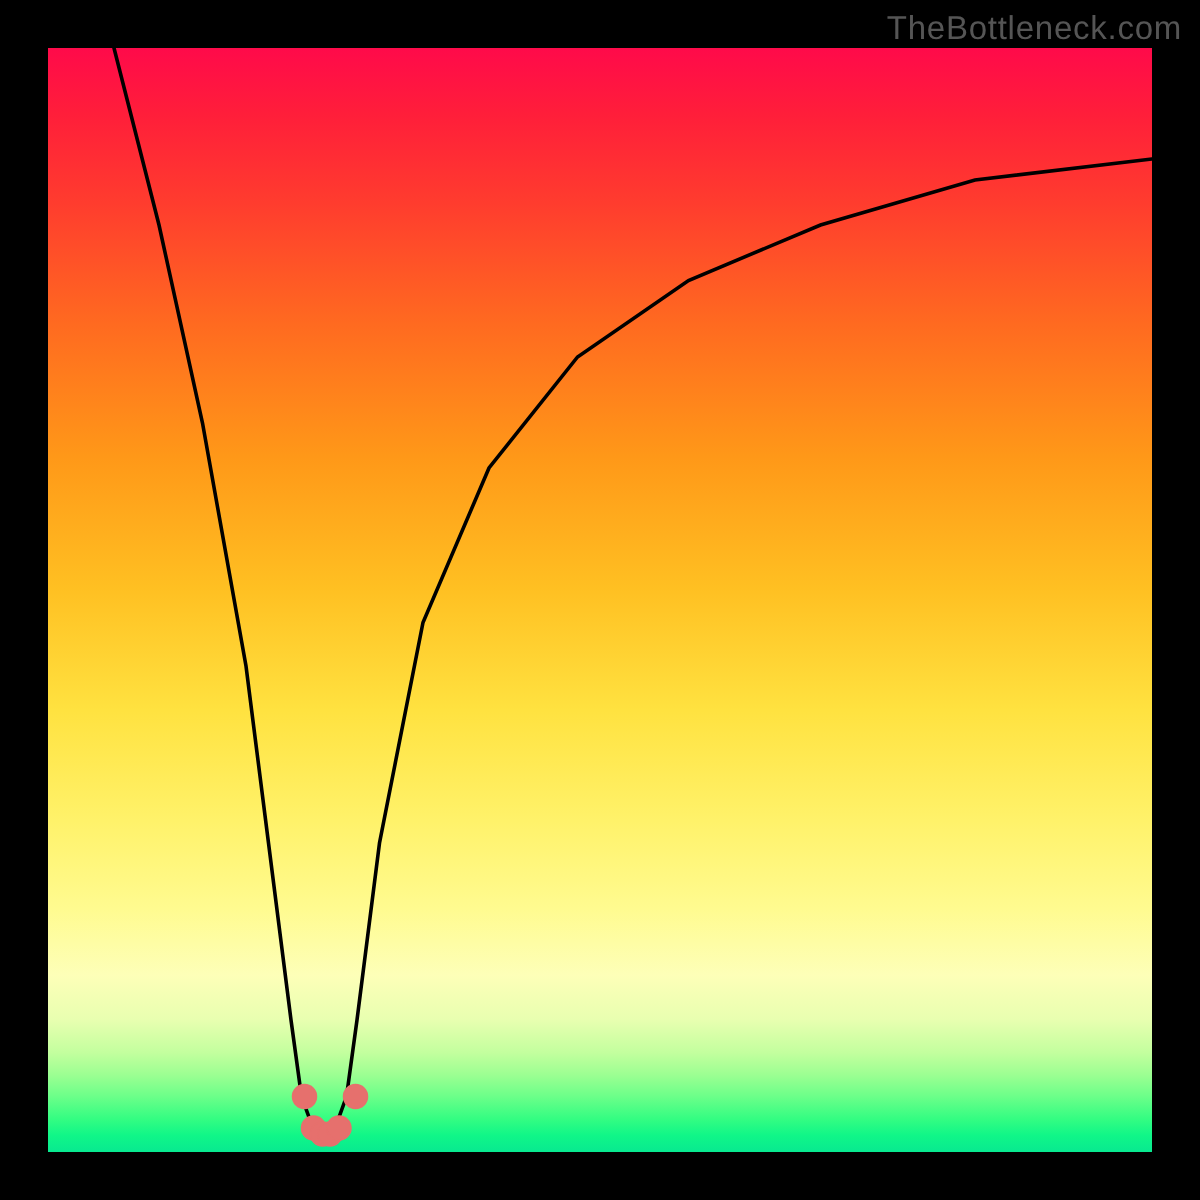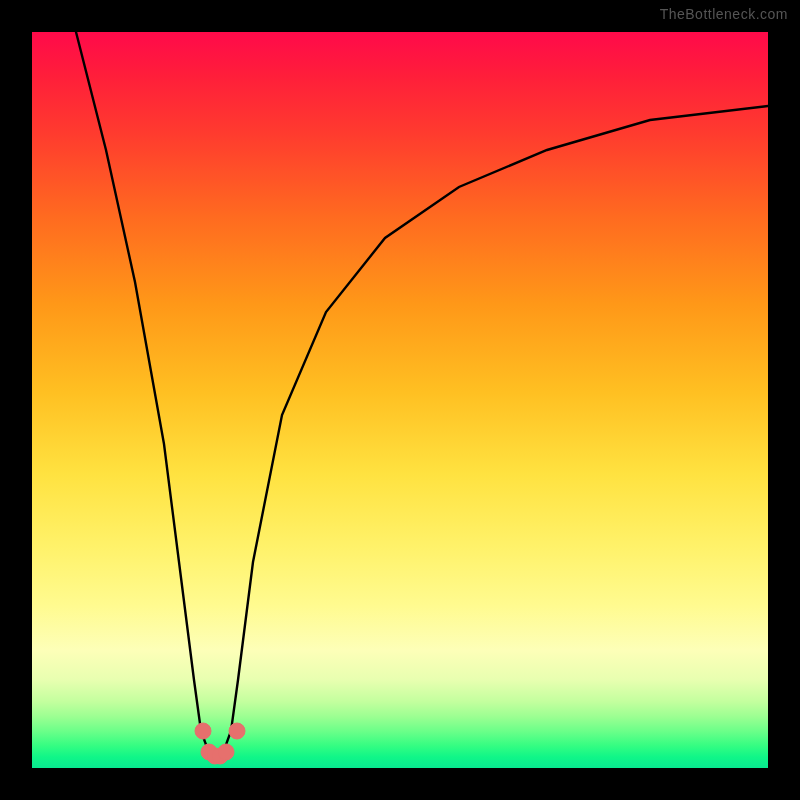--- a/index.html
+++ b/index.html
@@ -15,21 +15,21 @@
     position: relative;
     width: 800px;
     height: 800px;
     background: #000;
   }
   .watermark {
     position: absolute;
     top: 6px;
     right: 12px;
     color: #555;
-    font-size: 14px;
+    font-size: 22px;
     font-weight: 500;
     letter-spacing: 0.5px;
     z-index: 3;
   }
   .plot-area {
     position: absolute;
     left: 32px;
     top: 32px;
     width: 736px;
     height: 736px;

